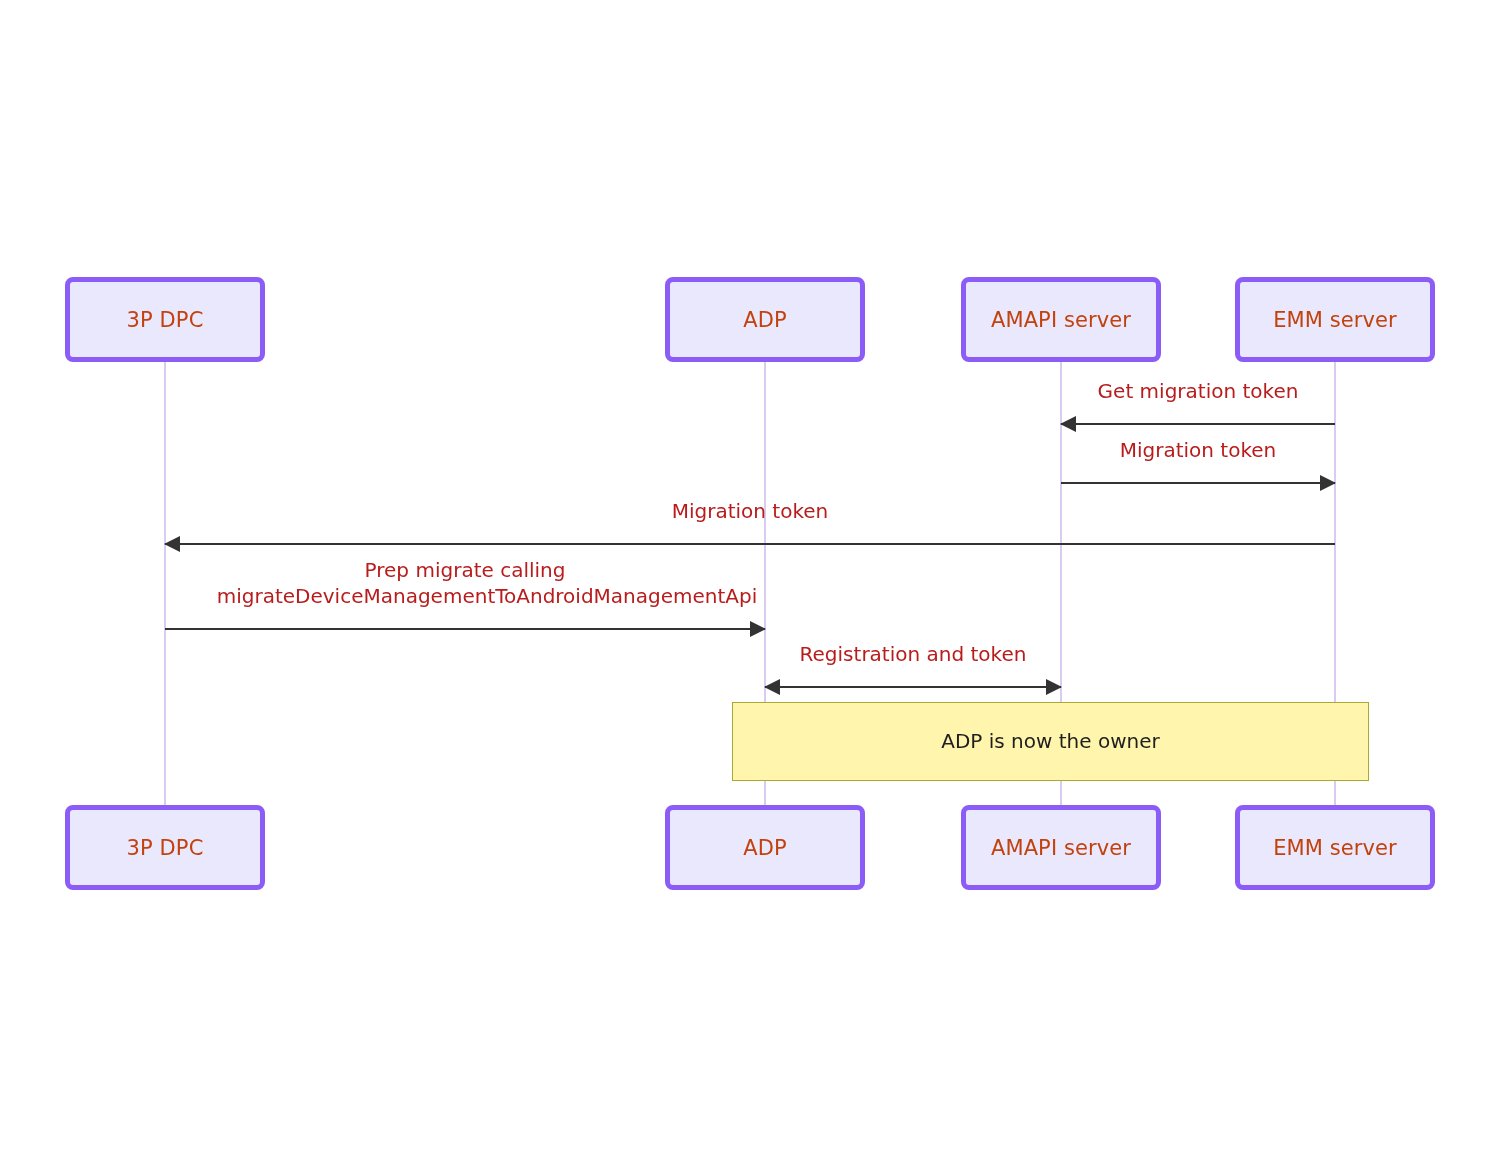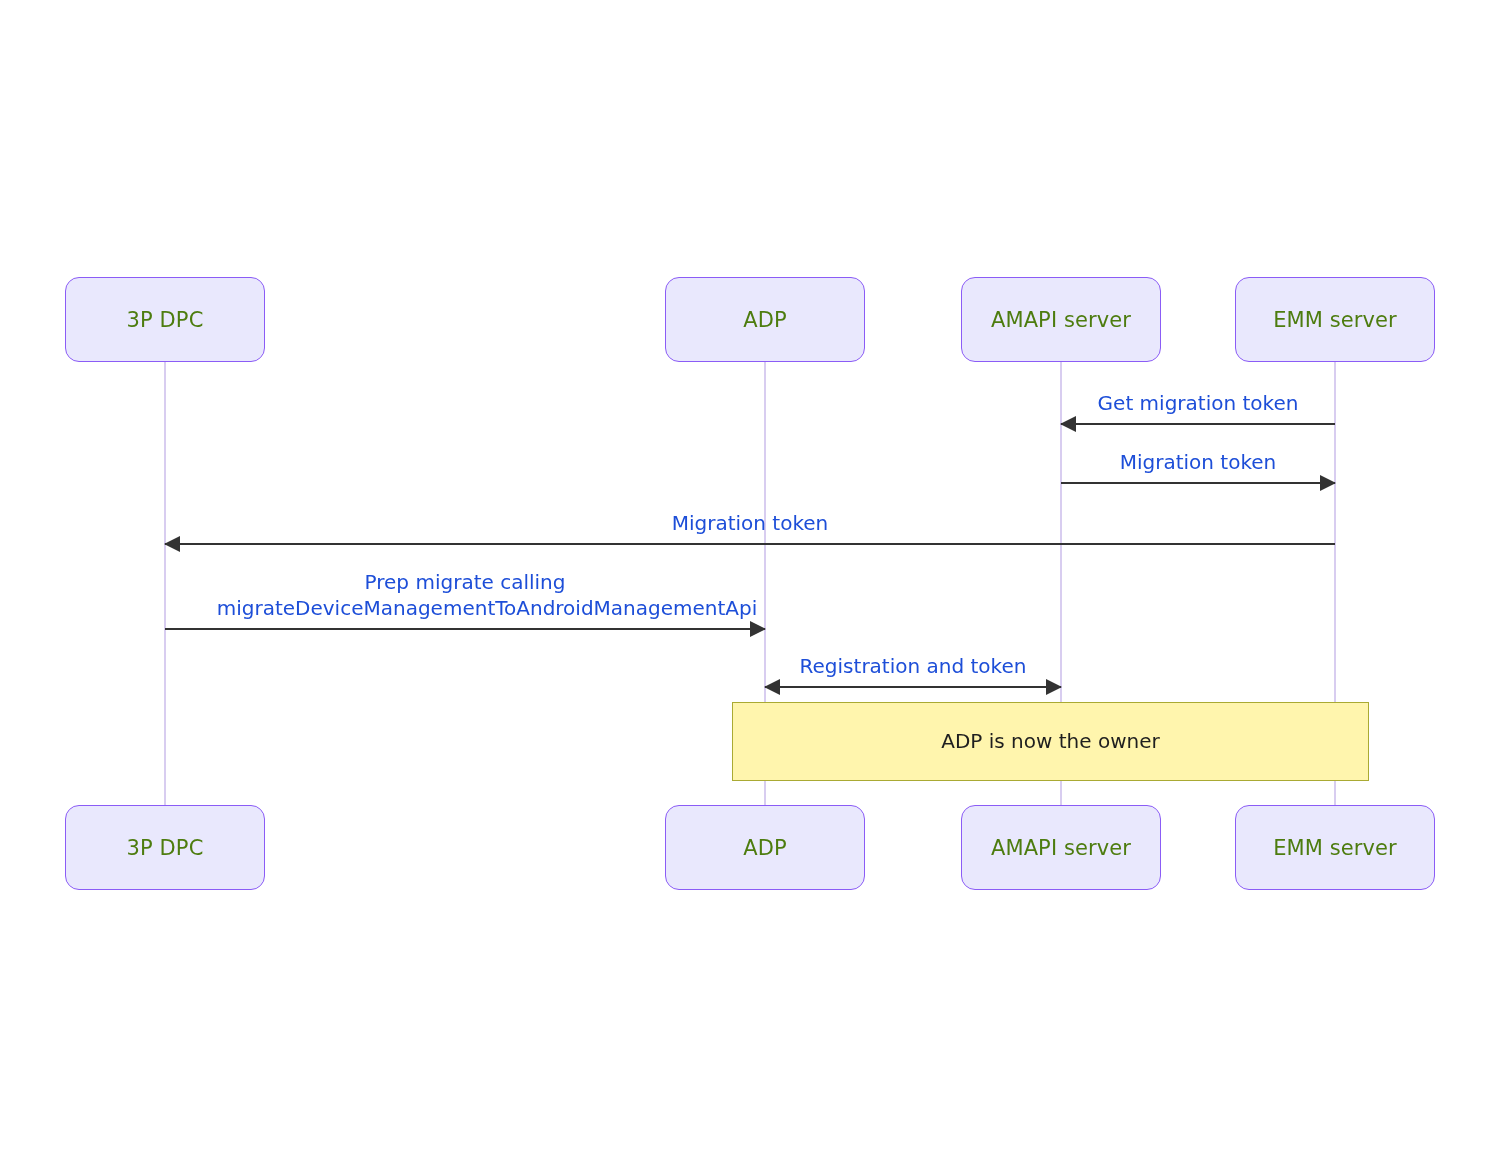--- a/index.html
+++ b/index.html
@@ -16,26 +16,26 @@
     width: 1500px;
     height: 1169px;
     background: #ffffff;
     overflow: hidden;
   }
   
   .participant {
     position: absolute;
     box-sizing: border-box;
     background: #e9e8fd;
-    border: 1px solid #8b5cf6;
-    border-radius: 14px;
+    border: 5px solid #8b5cf6;
+    border-radius: 8px;
     display: flex;
     align-items: center;
     justify-content: center;
-    color: #4d7c0f;
+    color: #c2410c;
     font-size: 21px;
     font-weight: 400;
     letter-spacing: 0.1px;
     z-index: 4;
   }
   
   .lifeline {
     position: absolute;
     width: 2px;
     background: #d8cdf0;
@@ -68,24 +68,24 @@
     border-left: 16px solid #333333;
   }
   .msg .head.left {
     left: -1px;
     border-right: 16px solid #333333;
   }
   .msg .label {
     position: absolute;
     left: 50%;
     transform: translateX(-50%);
-    bottom: 8px;
+    bottom: 20px;
     white-space: nowrap;
     text-align: center;
-    color: #1d4ed8;
+    color: #b91c1c;
     font-size: 20px;
     line-height: 26px;
   }
   .msg .label .l2 { display: block; margin-left: 44px; }
   
   .note {
     position: absolute;
     box-sizing: border-box;
     background: #fff5ad;
     border: 1px solid #aaaa33;

